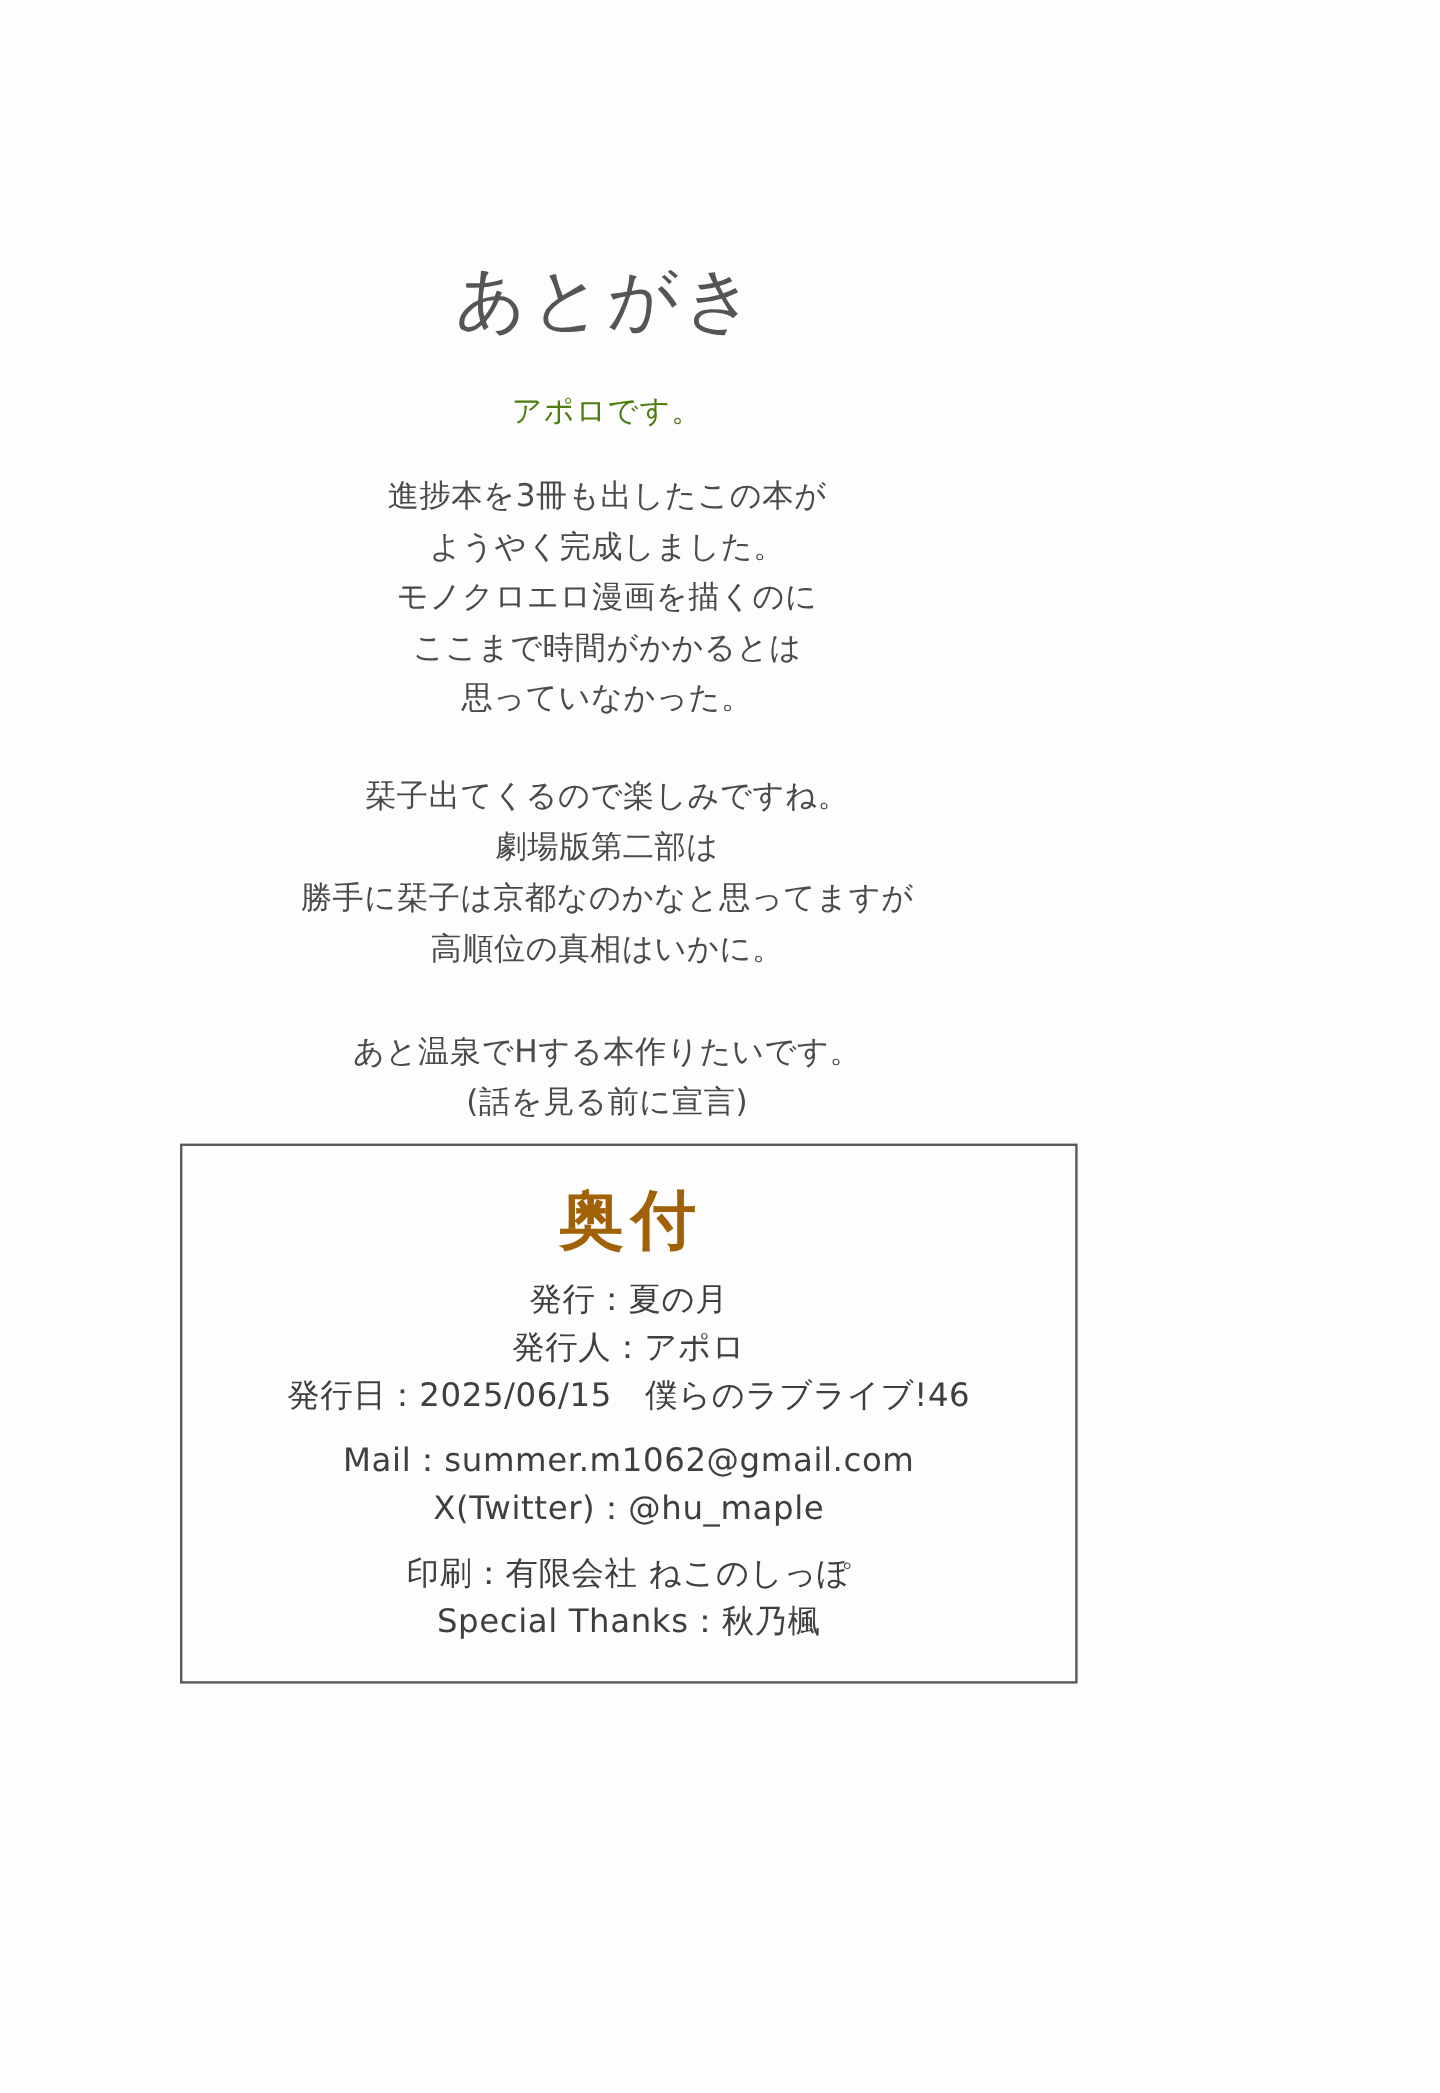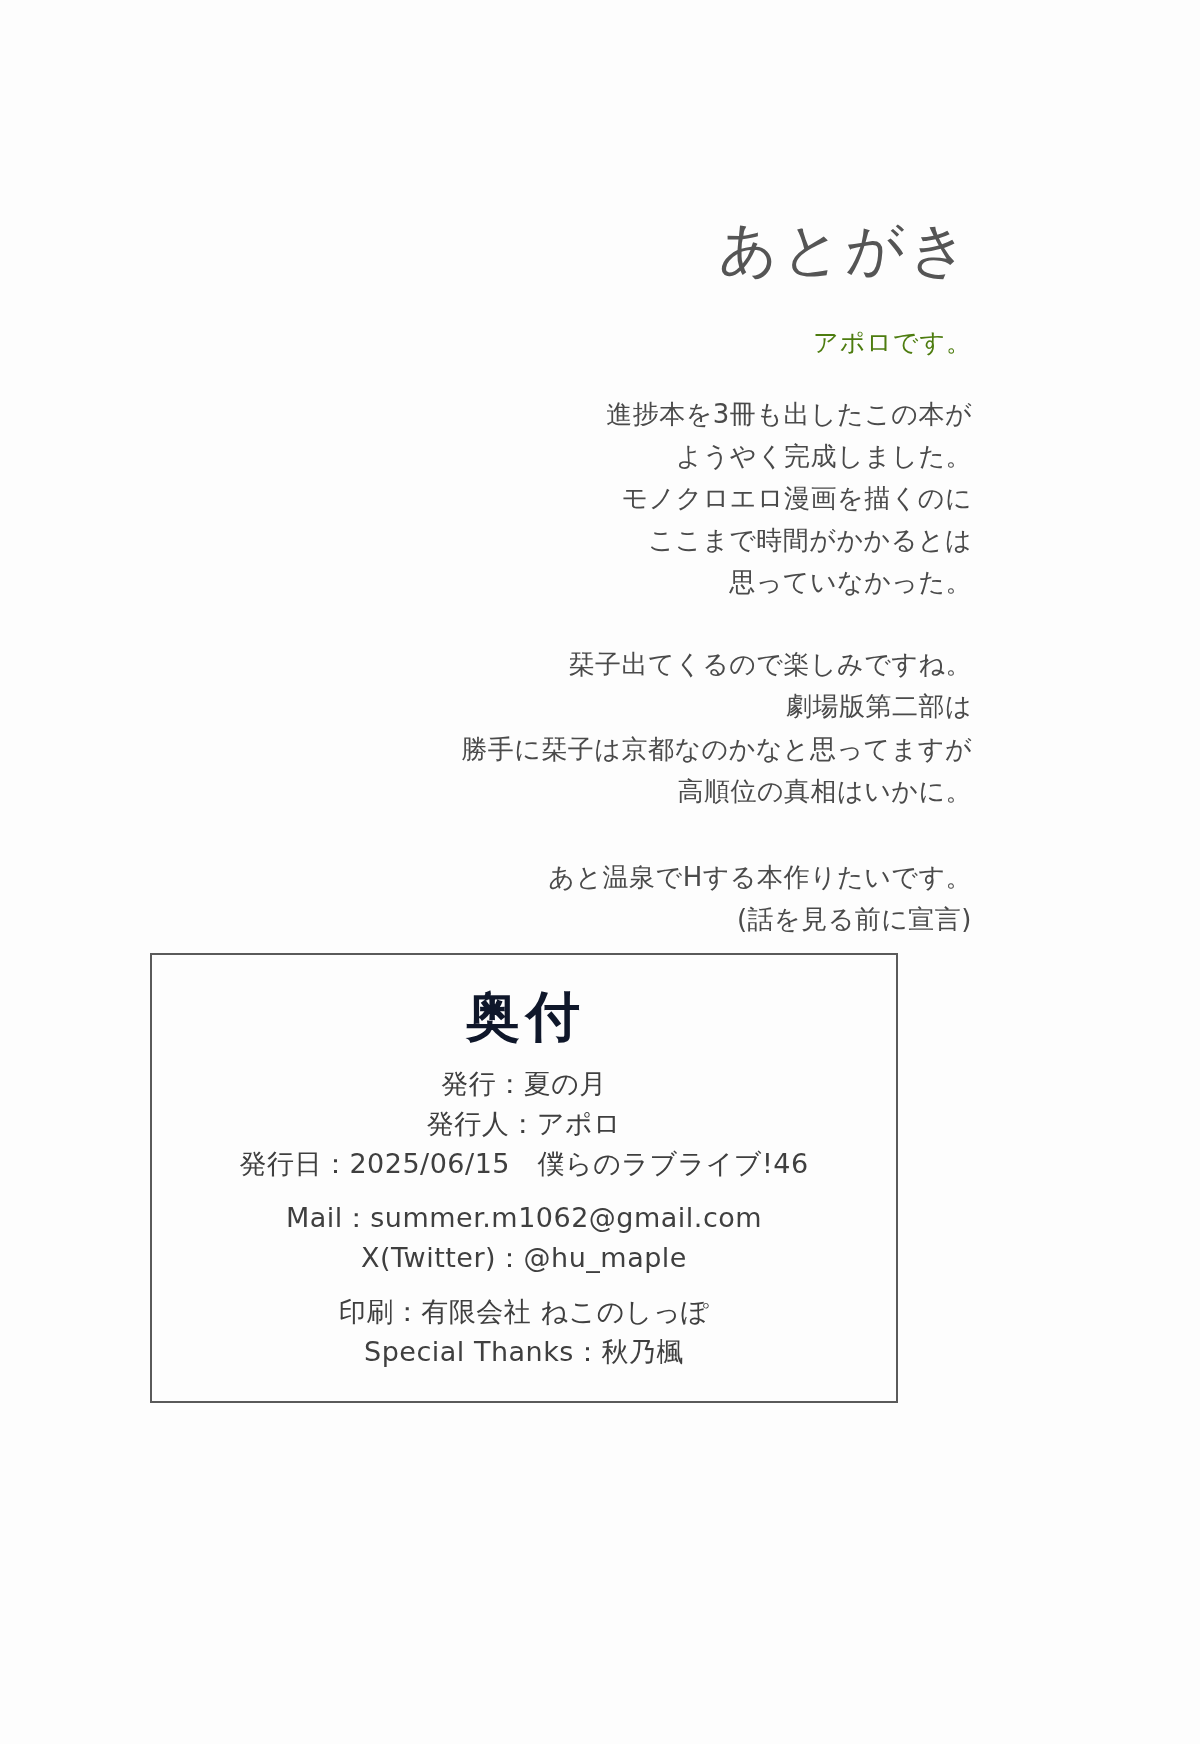--- a/index.html
+++ b/index.html
@@ -21,21 +21,22 @@
     position: relative;
     background: #fdfdfd;
   }
 
   
   .afterword {
     position: absolute;
     top: 218px;
     left: 0;
     width: 972px;
-    text-align: right;
+    text-align: center;
+    padding-left: 20px;
   }
   .afterword-title {
     font-size: 58px;
     font-weight: 400;
     letter-spacing: 4px;
     color: #555555;
     line-height: 1.1;
     margin: 0;
   }
   .afterword-greeting {
@@ -66,21 +67,21 @@
     box-sizing: border-box;
     background: #fdfdfd;
   }
   .colophon-inner {
     text-align: center;
     padding-top: 32px;
   }
   .colophon-title {
     font-size: 54px;
     letter-spacing: 6px;
-    color: #0f172a;
+    color: #a16207;
     font-weight: 700;
     line-height: 1.1;
     margin: 0 0 18px 4px;
   }
   .colophon-line {
     font-size: 27px;
     line-height: 1.48;
     color: #3f3f3f;
     letter-spacing: 0.5px;
   }

